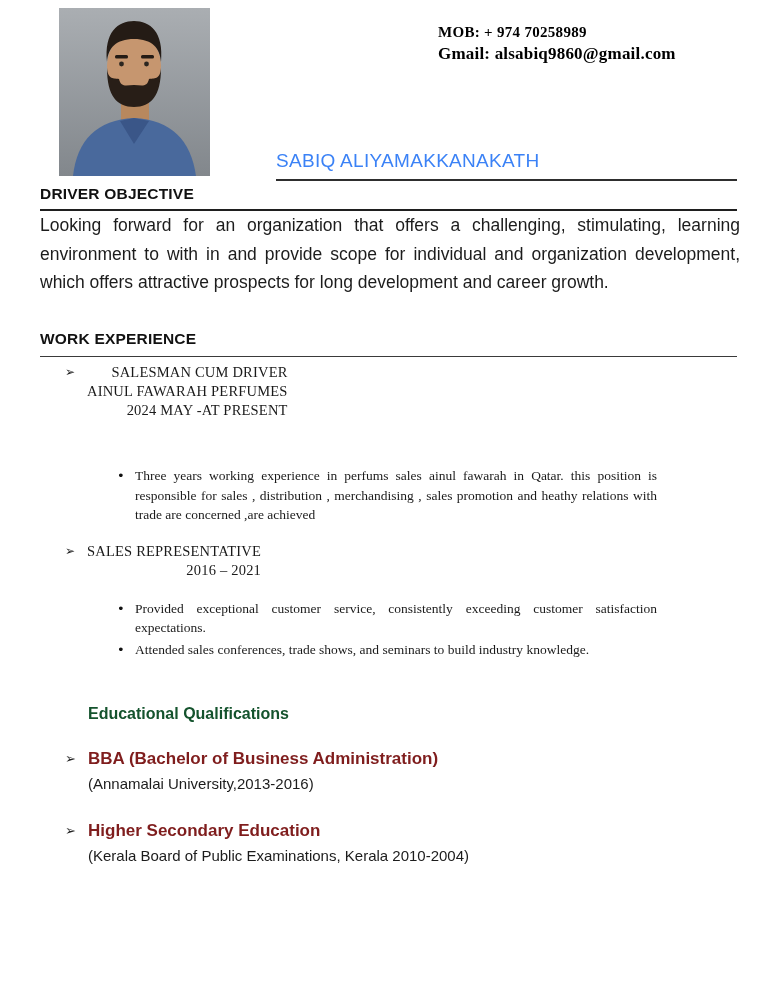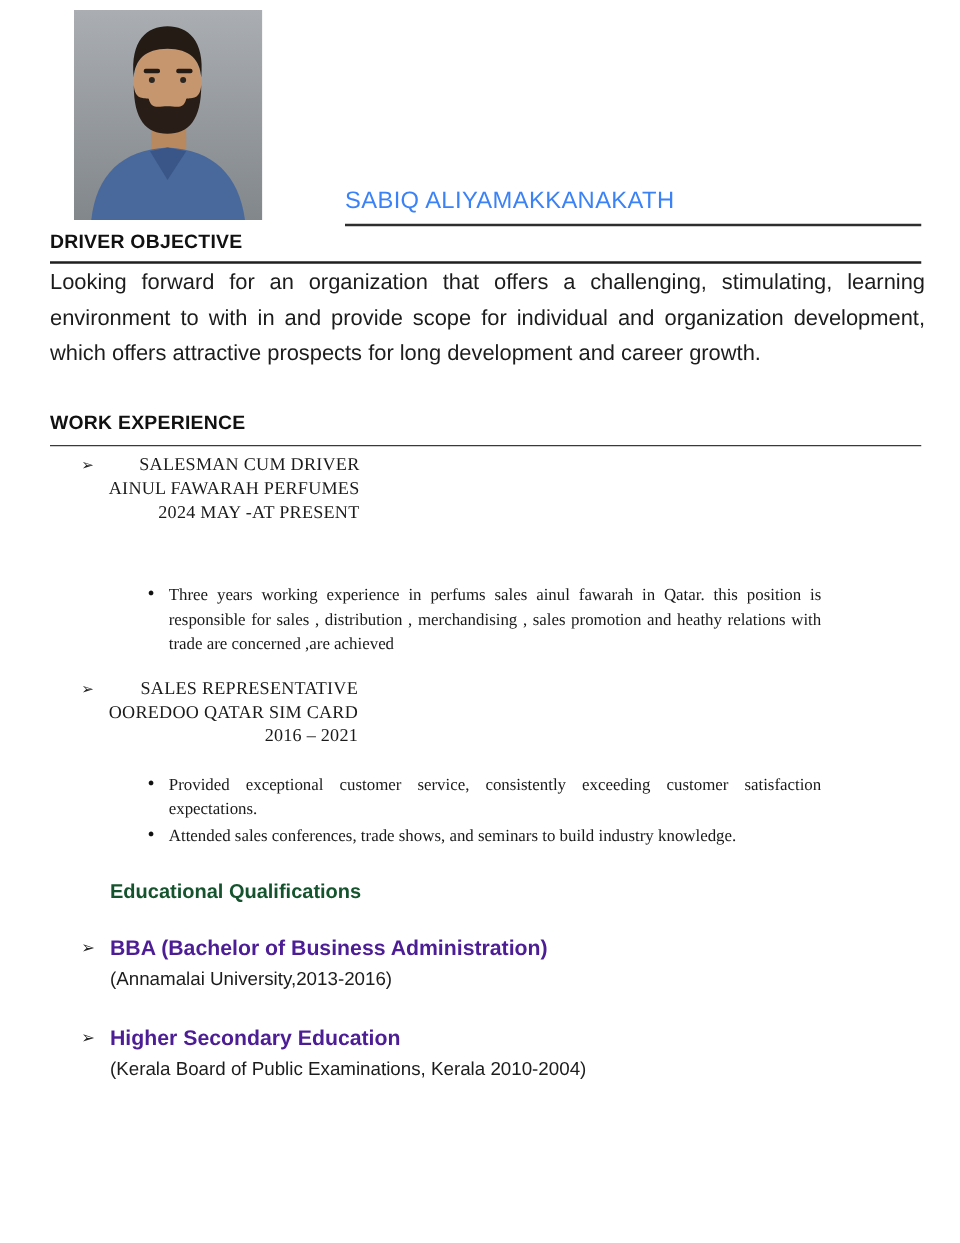--- a/index.html
+++ b/index.html
@@ -75,21 +75,21 @@
   .edu-heading {
     position:absolute; left:88px; top:705px;
     font-weight:bold; font-size:16px; color:#14532d;
   }
   .edu-list { position:absolute; left:65px; right:40px; top:748px; }
   .edu-degree-row { display:flex; }
   .edu-arrow {
     font-family:"DejaVu Sans", sans-serif;
     width:23px; flex:0 0 23px; font-size:13px; line-height:22px; color:#222;
   }
-  .edu-degree { font-weight:bold; font-size:17px; line-height:22px; color:#4c1d95;text-align:center; }
+  .edu-degree { font-weight:bold; font-size:17px; line-height:22px; color:#7f1d1d;text-align:center; }
   .edu-institution { margin-left:23px; margin-top:4px; font-size:15px; line-height:20px; color:#1c1c1c; }
   .edu-entry + .edu-entry { margin-top:26px; }
 </style>
 </head>
 <body>
 
 <div class="page">
 
   <div class="photo">
     <svg viewBox="0 0 151 168">
@@ -106,20 +106,24 @@
       <ellipse cx="75" cy="58" rx="27" ry="33" fill="#c6966f"></ellipse>
       <path d="M48,54 C45,24 59,13 75,13 C91,13 105,24 102,54 C101,40 93,31 75,31 C57,31 49,40 48,54 Z" fill="#241b15"></path>
       <path d="M48,60 C48,88 58,99 75,99 C92,99 102,88 102,60 C101,72 95,70 90,71 C88,80 82,77 75,77 C68,77 62,80 60,71 C55,70 49,72 48,60 Z" fill="#281e17"></path>
       <rect x="56" y="47" width="13" height="3.5" rx="1.5" fill="#241b15"></rect>
       <rect x="82" y="47" width="13" height="3.5" rx="1.5" fill="#241b15"></rect>
       <circle cx="62.5" cy="56" r="2.4" fill="#2b2620"></circle>
       <circle cx="87.5" cy="56" r="2.4" fill="#2b2620"></circle>
     </svg>
   </div>
 
+  <div class="contact">
+    <div class="mob">MOB: + 974 70258989</div>
+    <div class="email">Gmail: alsabiq9860@gmail.com</div>
+  </div>
 
   <div class="name-row">
     <span class="name">SABIQ ALIYAMAKKANAKATH</span>
   </div>
 
   <div class="co-heading">DRIVER OBJECTIVE</div>
   <div class="objective">Looking forward for an organization that offers a challenging, stimulating, learning environment to with in and provide scope for individual and organization development, which offers attractive prospects for long development and career growth.</div>
 
   <div class="we-heading">WORK EXPERIENCE</div>
 
@@ -137,21 +141,20 @@
       <div class="bullet-row">
         <span class="dot">•</span>
         <div class="bullet-text">Three years working experience in perfums sales ainul fawarah in Qatar. this position is responsible for sales , distribution , merchandising , sales promotion and heathy relations with trade are concerned ,are achieved</div>
       </div>
     </div>
 
     <div class="job-head job2-head">
       <span class="arrow">➢</span>
       <div class="job-lines">
         <div>SALES REPRESENTATIVE</div>
-        <div>OOREDOO QATAR SIM CARD</div>
         <div>2016 – 2021</div>
       </div>
     </div>
     <div class="job-bullets job2-bullets">
       <div class="bullet-row">
         <span class="dot">•</span>
         <div class="bullet-text">Provided exceptional customer service, consistently exceeding customer satisfaction expectations.</div>
       </div>
       <div class="bullet-row">
         <span class="dot">•</span>

